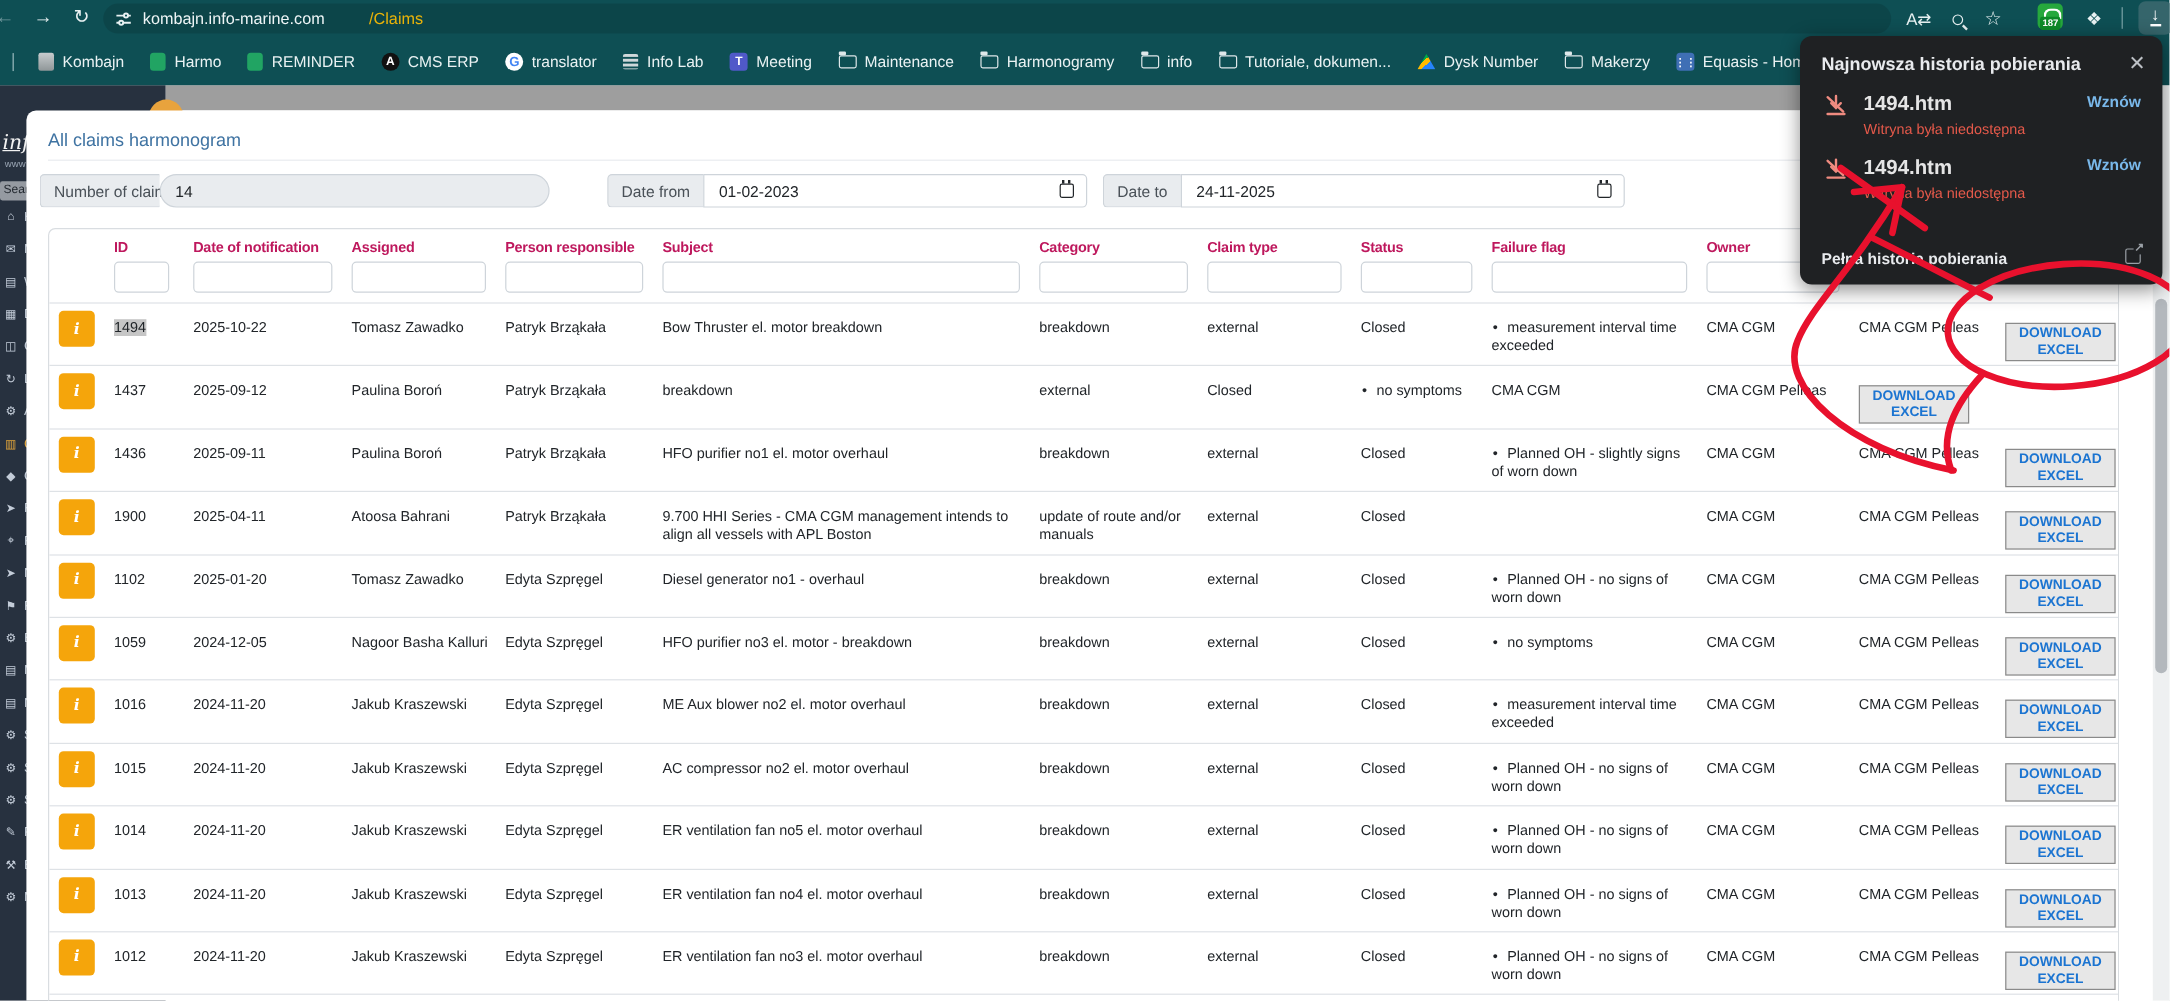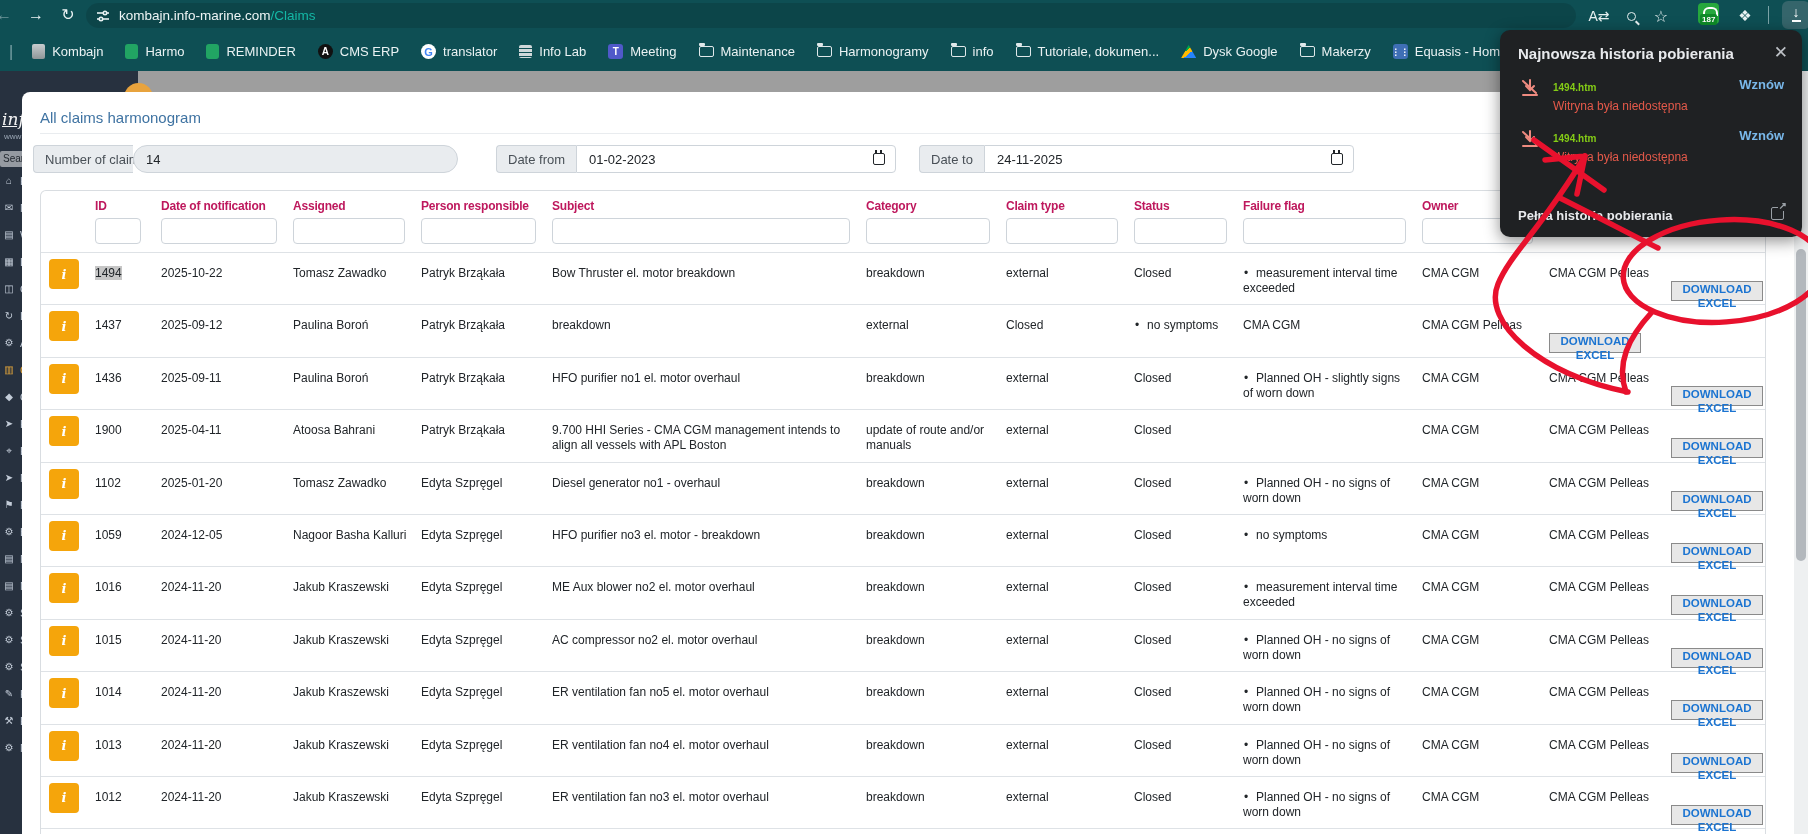--- a/index.html
+++ b/index.html
@@ -9,21 +9,21 @@
   
   .chrome { position:absolute; left:0; top:0; width:1808px; height:71px;
     background:var(--teal,#0e4f54); z-index:30; }
   .toolbar { position:relative; height:30px; }
   .navbtn { position:absolute; top:3px; color:#e8f1f2; font-size:16px; width:24px; height:24px;
     text-align:center; line-height:24px; }
   .navbtn.dim { color:#6e969b; }
   .omnibox { position:absolute; left:86px; top:3px; width:1490px; height:25px;
     background:rgba(0,0,0,.12); border-radius:13px; display:flex; align-items:center;
     padding-left:10px; color:#eef5f6; font-size:13.5px; }
-  .omnibox .path { color:#14b8a6; }
+  .omnibox .path { color:#eab308;margin-left:37px; }
   .siteinfo { margin-right:9px; display:inline-flex; }
   .tb-ico { position:absolute; top:5px; color:#e8f1f2; font-size:14px; width:22px; height:22px;
     display:flex; align-items:center; justify-content:center; }
   .magnifier { width:9px; height:9px; border:1.8px solid #e8f1f2; border-radius:50%; position:relative; }
   .magnifier:after { content:""; position:absolute; width:5px; height:1.8px; background:#e8f1f2;
     transform:rotate(45deg); left:7px; top:9px; }
   .ext-green { position:absolute; top:3px; width:21px; height:21px; background:#26a83d;
     border-radius:4px; }
   .ext-green:before { content:""; position:absolute; left:5px; top:4px; width:11px; height:7px;
     border:2px solid #fff; border-bottom:none; border-radius:6px 6px 0 0; }
@@ -107,36 +107,36 @@
   .rows { border-top:1px solid #dee2e6; }
   .trow { height:52.4px; border-bottom:1px solid #dee2e6; font-size:12px; color:#212529;
     padding-top:0; align-items:start; }
   .trow > div { padding-top:13px; line-height:15px; padding-right:14px; }
   .cell-info { padding:6px 0 0 8px !important; }
   .info-btn { width:30px; height:30px; background:#f5a50b; border:none; border-radius:4px;
     color:#fff; font-weight:bold; font-size:13px; font-family:"DejaVu Serif",serif; font-style:italic; }
   .idv.sel { background:#c6c6c6; }
   .flag { position:relative; padding-left:13px; }
   .flag:before { content:"•"; position:absolute; left:1px; }
-  .dlx { margin-top:15px; width:92px; height:20px; background:#e7e7e7; border:1px solid #8a8a8a;
+  .dlx { margin-top:3px; width:92px; height:32px; background:#e7e7e7; border:1px solid #8a8a8a;
     color:#1b74d1; font-size:11.5px; font-weight:bold; line-height:14px; text-align:center; }
 
   
   .scrollbar { position:absolute; right:0; top:71px; width:14px; height:763px; background:#eef0f1; z-index:20; }
   .thumb { position:absolute; left:2px; top:178px; width:10px; height:312px; background:#b3b8bd; border-radius:5px; }
 
   
   .popup { position:absolute; left:1500px; top:30px; width:302px; height:207px;
     background:#1f2123; border-radius:10px; box-shadow:0 4px 16px rgba(0,0,0,.45);
     z-index:40; color:#e8eaed; padding:15px 18px 12px 18px; }
   .pop-title { font-size:15px; font-weight:bold; }
   .pop-close { position:absolute; right:14px; top:12px; color:#bdc1c6; font-size:17px; background:none; border:none; }
   .pop-item { position:relative; margin-top:15px; padding-left:35px; }
   .pop-ico { position:absolute; left:2px; top:1px; width:20px; height:20px; }
-  .pop-name { font-size:10px; font-weight:bold; color:#84cc16; }
+  .pop-name { font-size:17px; font-weight:bold; color:#e5e5e5; }
   .pop-action { position:absolute; right:0; top:0; font-size:13px; font-weight:bold; color:#79b8ea; background:none; border:none; }
   .pop-status { font-size:12px; color:#e4594a; margin-top:4px; }
   .pop-footer { position:absolute; left:18px; bottom:14px; width:266px; font-size:13px; font-weight:bold; }
   .pop-ext { position:absolute; right:0; top:-1px; width:13px; height:13px; border:1.6px solid #9aa0a6; border-radius:2px; }
   .pop-ext:before { content:"↗"; position:absolute; right:-4px; top:-8px; color:#9aa0a6; font-size:10px; background:#1f2123; padding-left:1px; }
 
   .anno-svg { position:absolute; left:0; top:0; z-index:50; pointer-events:none; }
 </style>
 </head>
 <body>
@@ -215,21 +215,21 @@
       <div class="bm">
         <span class="bmi folder-icon"></span>
         <span>info</span>
       </div>
       <div class="bm">
         <span class="bmi folder-icon"></span>
         <span>Tutoriale, dokumen...</span>
       </div>
       <div class="bm">
         <span class="bmi drive-icon"></span>
-        <span>Dysk Google</span>
+        <span>Dysk Number</span>
       </div>
       <div class="bm">
         <span class="bmi folder-icon"></span>
         <span>Makerzy</span>
       </div>
       <div class="bm">
         <span class="bmi equasis-icon">⋮⋮</span>
         <span>Equasis - HomePage</span>
       </div>
       <div class="bm">
@@ -337,21 +337,21 @@
 <div class="orange-dot"></div>
 
 <div class="panel">
   <div class="page-title">All claims harmonogram</div>
   <div class="title-rule"></div>
 
   <div class="fgroup" style="left:11px">
     <div class="flabel" style="width:100px">Number of claims</div>
     <div class="fvalue gray" style="width:325px">14</div>
   </div>
-  <div class="fgroup" style="left:474px">
+  <div class="fgroup" style="left:484px">
     <div class="flabel">Date from</div>
     <div class="fvalue" style="width:320px">
       <span>01-02-2023</span>
       <span class="cal"></span>
     </div>
   </div>
   <div class="fgroup" style="left:897px">
     <div class="flabel">Date to</div>
     <div class="fvalue" style="width:370px">
       <span>24-11-2025</span>

